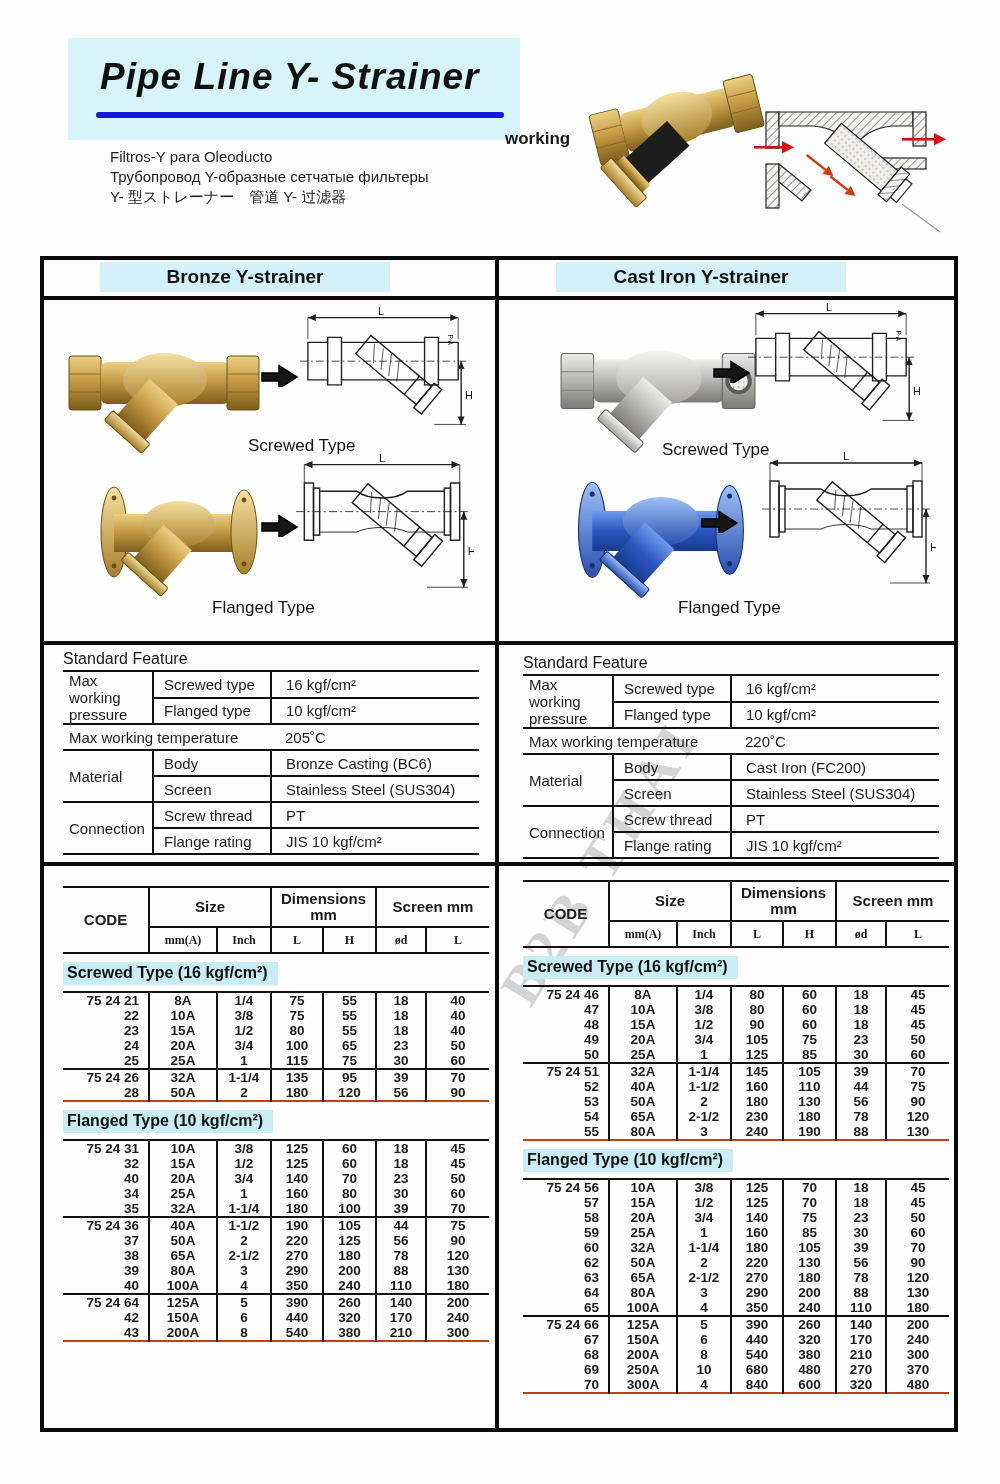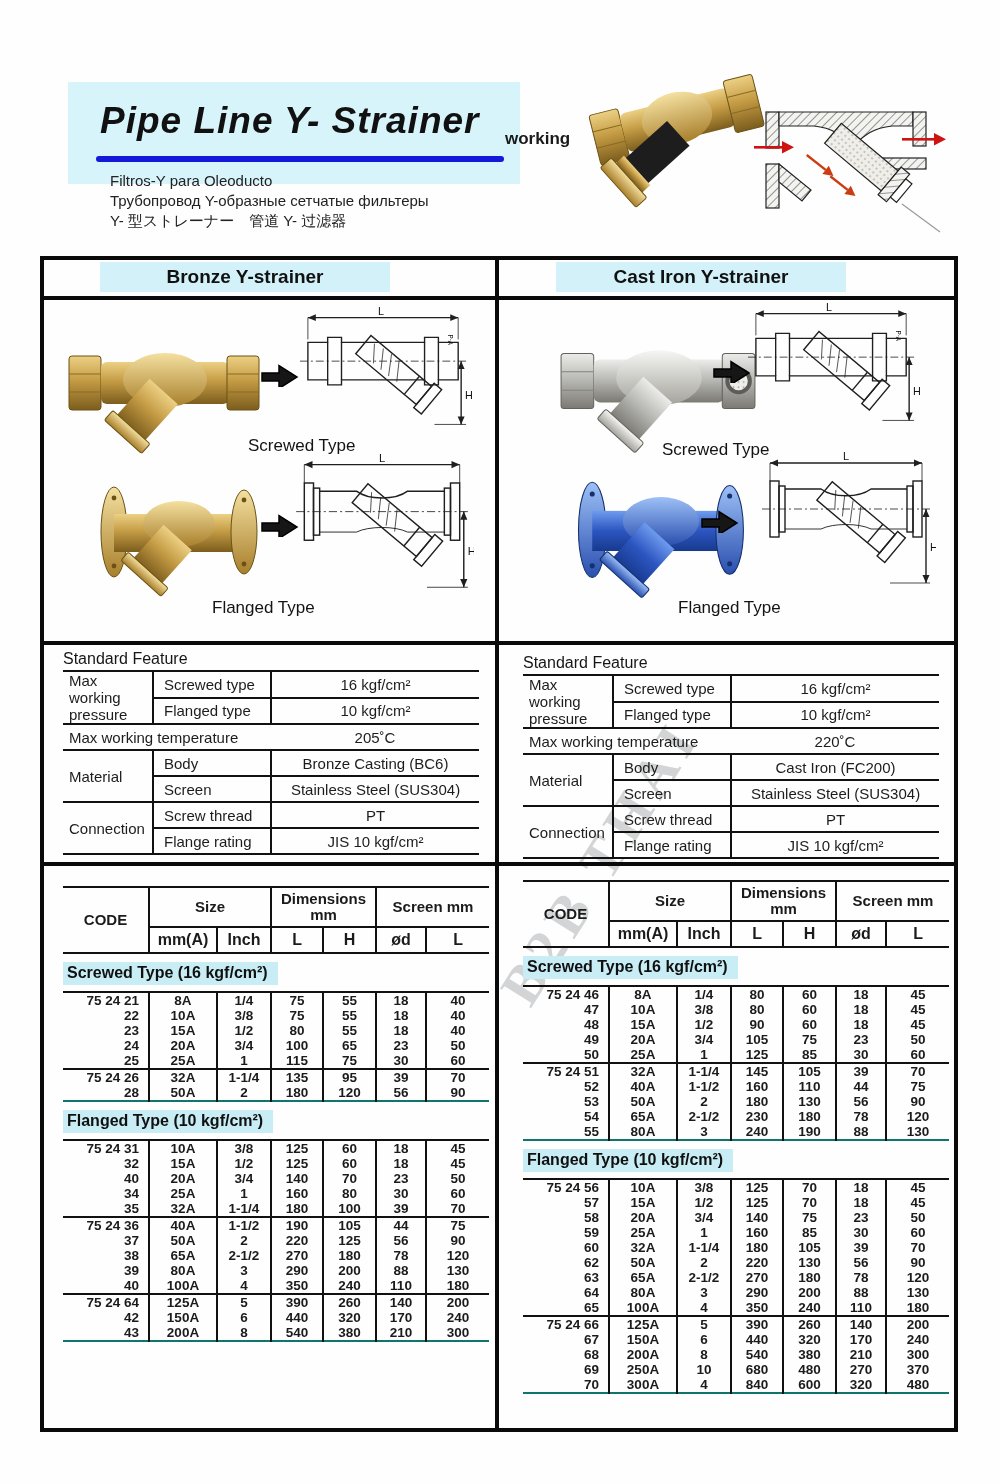--- a/index.html
+++ b/index.html
@@ -1,52 +1,52 @@
 <!DOCTYPE html>
 <html><head>
 <meta charset="utf-8">
 <style>
   html,body{margin:0;padding:0;background:#e9e9e9;}
   #page{position:relative;width:1000px;height:1484px;background:#fefefe;overflow:hidden;
         font-family:"Liberation Sans","DejaVu Sans",sans-serif;color:#1a1a1a;}
   .abs{position:absolute;}
   
-  .title-box{left:68px;top:38px;width:452px;height:102px;background:#d7f4fb;margin-top:44px;}
+  .title-box{left:68px;top:38px;width:452px;height:102px;background:#d7f4fb;}
   .main-title{left:32px;top:18px;font-size:37px;font-weight:bold;font-style:italic;letter-spacing:1px;color:#111;white-space:nowrap;}
   .title-rule{left:28px;top:74px;width:408px;height:6px;background:#1418d8;border-radius:3px;}
-  .subtitles{left:110px;top:147px;font-size:15px;line-height:20px;color:#222;margin-top:24px;}
+  .subtitles{left:110px;top:147px;font-size:15px;line-height:20px;color:#222;}
   .strainer-cap{left:505px;top:129px;font-size:17px;font-weight:bold;}
   
   .frame{left:40px;top:256px;width:918px;height:1176px;border:4px solid #0a0a0a;box-sizing:border-box;}
   .vdiv{left:495px;top:256px;width:4px;height:1176px;background:#0a0a0a;}
   .hdiv{left:40px;width:918px;height:4px;background:#0a0a0a;}
   
   .sec-head{height:30px;width:290px;background:#d2f1f8;display:flex;align-items:center;justify-content:center;
             font-size:19px;font-weight:bold;color:#111;}
   
   .img-cap{font-size:17px;color:#141414;white-space:nowrap;}
   
   .feat-title{font-size:16px;color:#161616;}
   table.feat{border-collapse:collapse;table-layout:fixed;width:416px;
              border-top:2px solid #111;border-bottom:2px solid #111;}
   table.feat td{height:24px;font-size:15px;color:#1c1c1c;padding:0 14px 0 6px;vertical-align:middle;}
   table.feat td.sub{padding-left:10px;}
-  table.feat td.val{padding-left:14px;text-align:center;}
+  table.feat td.val{padding-left:14px;}
   table.feat .bl{border-left:2px solid #111;}
   table.feat .bb{border-bottom:2px solid #111;}
   table.feat tr.bt td{border-top:2px solid #111;}
   
   .spec-wrap{width:426px;}
   table.spec{border-collapse:collapse;table-layout:fixed;width:426px;}
   table.spec th,table.spec td{padding:0;text-align:center;font-weight:bold;color:#1b1b1b;overflow:hidden;}
   table.spec.head{border-top:2px solid #111;border-bottom:2px solid #111;}
   .h1 th{height:38px;font-size:15px;font-weight:bold;line-height:1.05;}
-  .h2 th{height:24px;font-size:16px;border-top:2px solid #111;}
+  .h2 th{height:24px;font-size:12px;border-top:2px solid #111;font-family:Liberation Serif, serif;}
   .spec .bl{border-left:2px solid #111;}
-  table.spec.body{border-top:2px solid #111;border-bottom:2px solid #0f766e;}
+  table.spec.body{border-top:2px solid #111;border-bottom:2px solid #c2410c;}
   table.spec.body td{height:15px;line-height:15px;font-size:13.5px;border-left:2px solid #111;}
   table.spec.body td.code{border-left:none;text-align:right;padding-right:9px;}
   table.spec.body tr.gsep td{border-top:2px solid #111;}
   .type-bar{height:26px;margin:6px 0 5px 0;display:flex;align-items:center;}
   .type-bar .hl{background:#c9edf5;padding:2px 10px 3px 4px;font-weight:bold;font-size:16px;color:#101010;white-space:nowrap;}
   
   .watermark{left:410px;top:830px;width:380px;text-align:center;transform:rotate(-58deg);
              font-family:"Liberation Serif","DejaVu Serif",serif;font-size:56px;font-weight:bold;
              letter-spacing:8px;color:rgba(150,155,158,0.42);pointer-events:none;}
   svg text{font-family:"Liberation Sans",sans-serif;}

